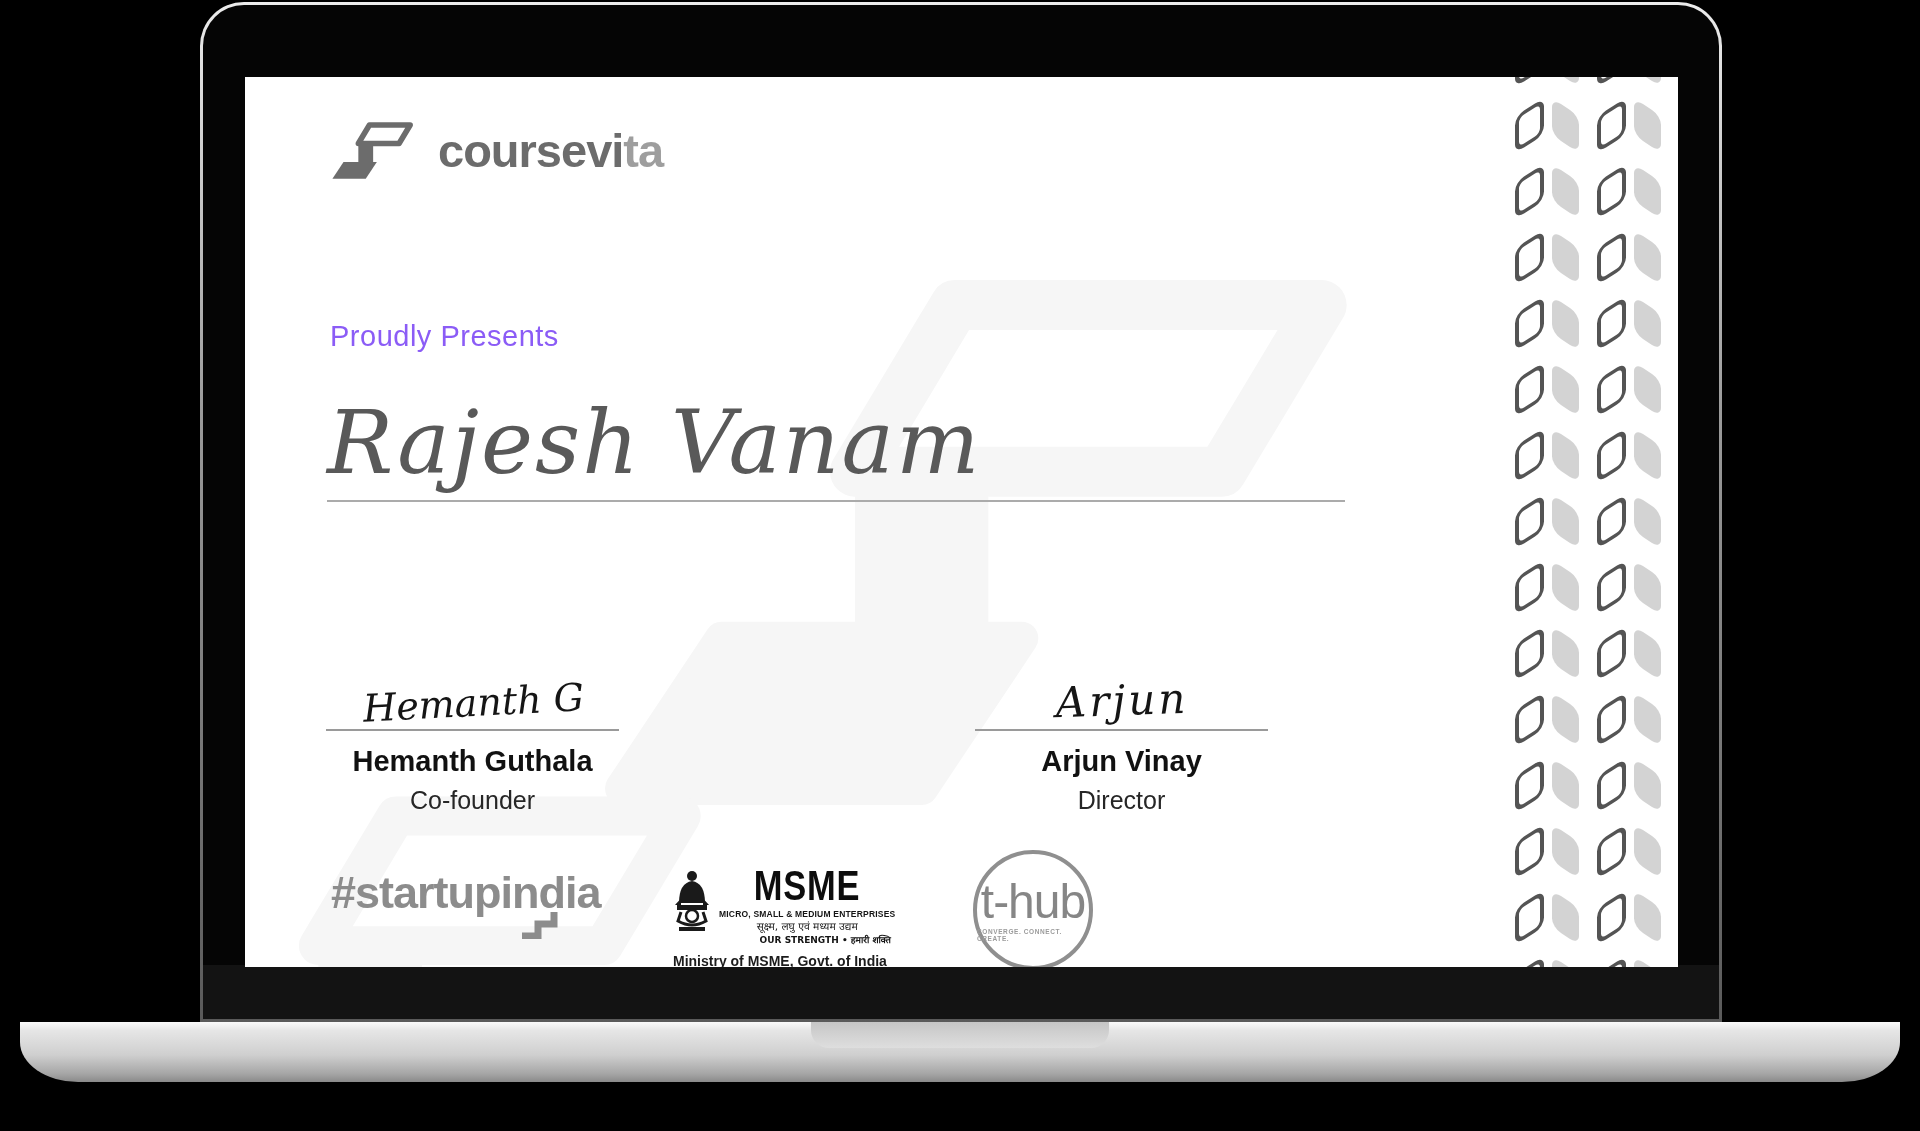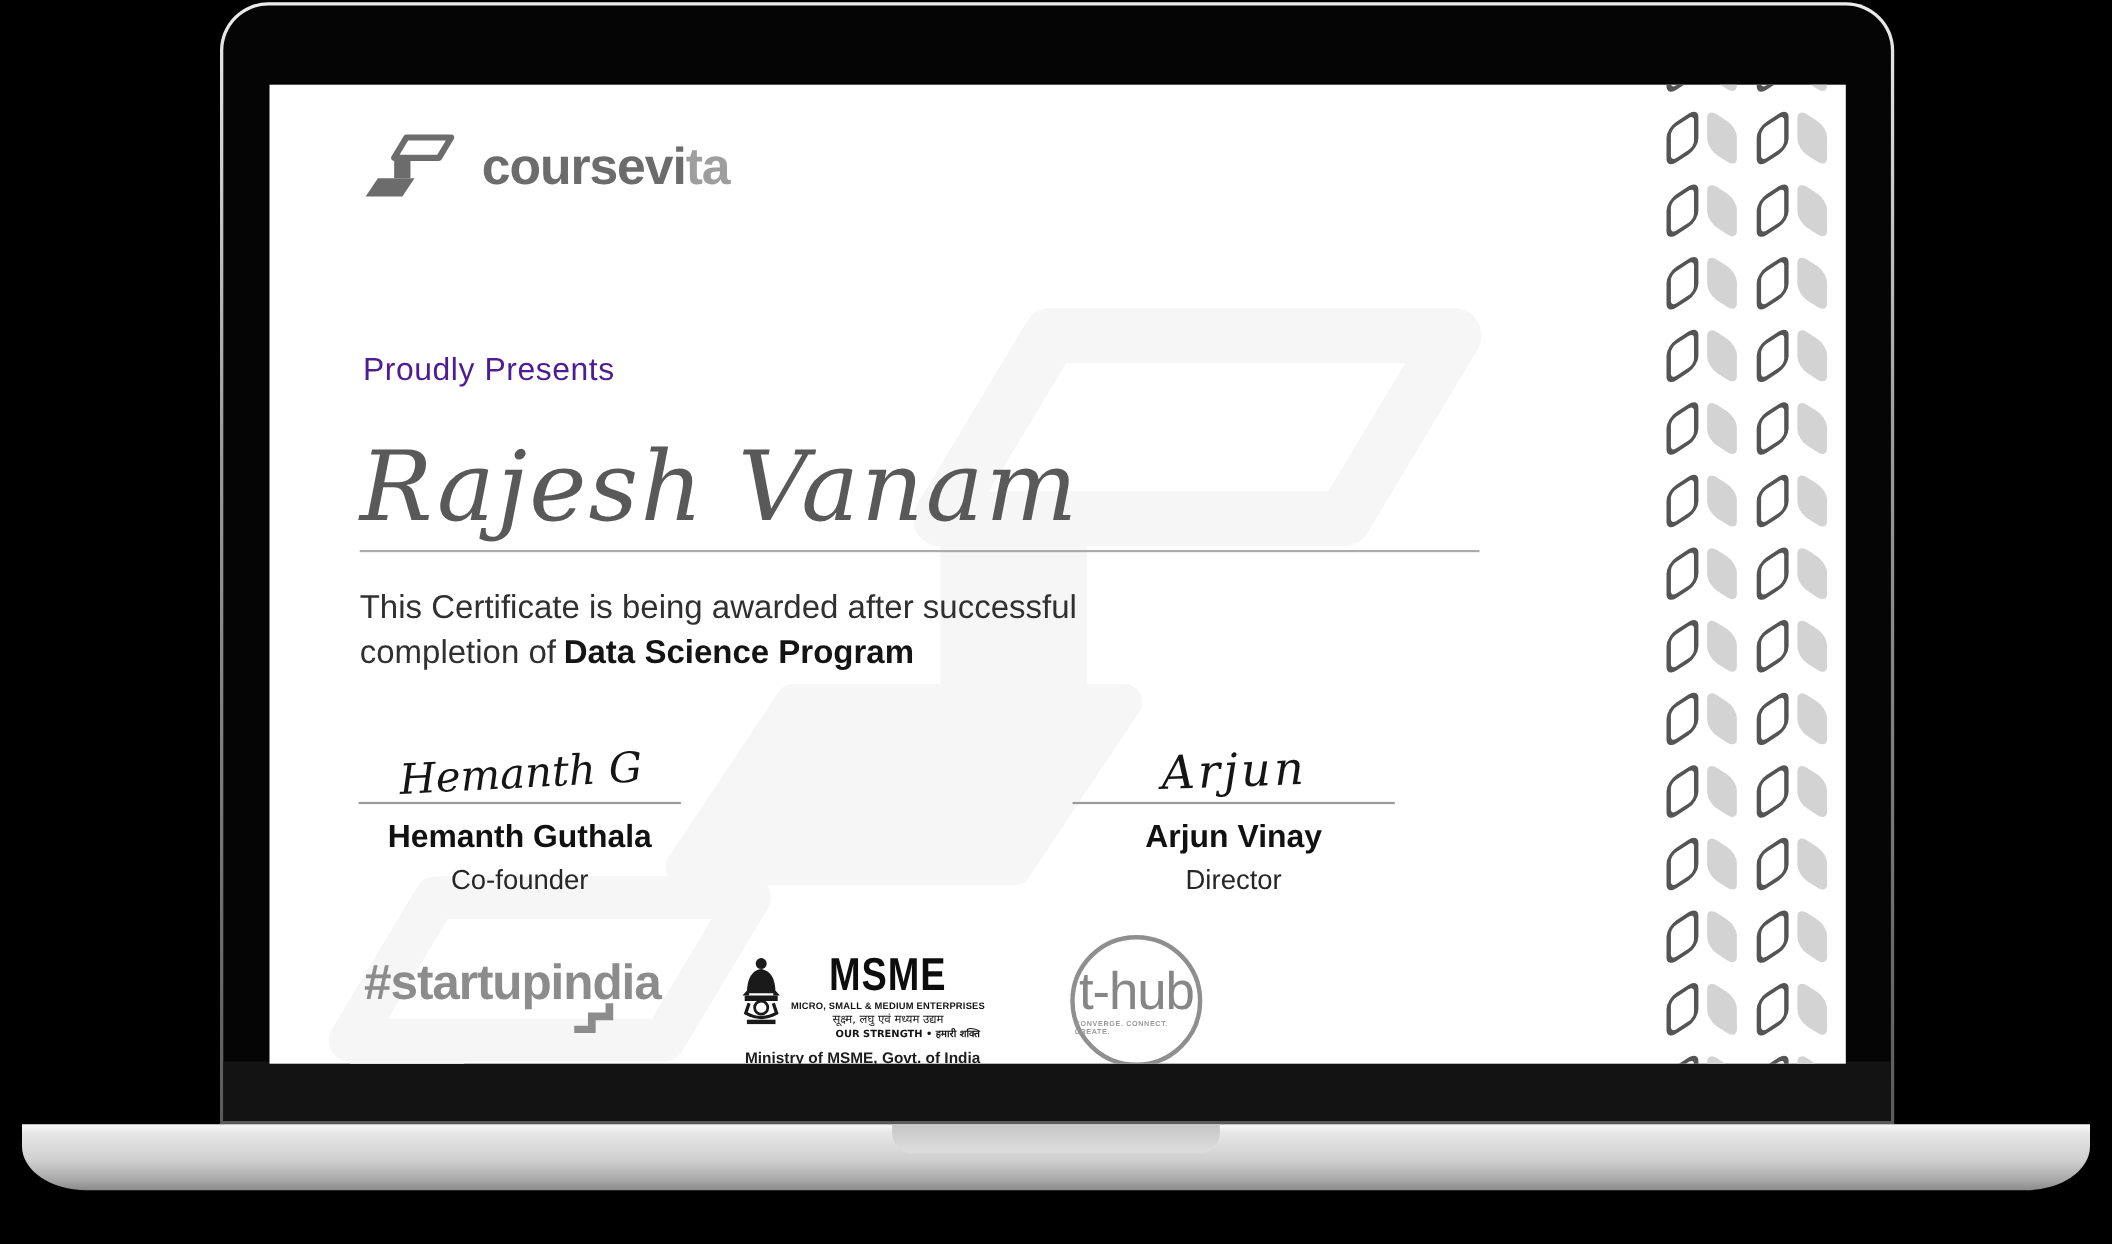--- a/index.html
+++ b/index.html
@@ -23,21 +23,21 @@
          background:linear-gradient(180deg,#c6c6c6,#dedede);}
   .floor-shadow{position:absolute;left:26px;top:1066px;width:1868px;height:60px;
          background:radial-gradient(ellipse 50% 55% at 50% 45%, rgba(0,0,0,.95), rgba(0,0,0,0) 72%);}
 
   
   .abs{position:absolute;}
   .brand{left:80px;top:42px;display:flex;align-items:center;gap:13px;z-index:3;}
   .brand-text{font-size:47px;font-weight:700;letter-spacing:-1px;color:#6c6c6c;line-height:1;}
   .brand-text .tail{color:#9e9e9e;}
   .title{left:81px;top:142px;font-size:61px;font-weight:500;color:#232323;letter-spacing:.5px;z-index:3;}
-  .subtitle{left:85px;top:243px;font-size:29px;color:#4c1d95;letter-spacing:.5px;z-index:3;}
+  .subtitle{left:85px;top:243px;font-size:29px;color:#8b5cf6;letter-spacing:.5px;z-index:3;}
   .recipient{left:82px;top:322px;font-family:"DejaVu Serif","Liberation Serif",serif;
              font-style:italic;font-size:88px;color:#595959;letter-spacing:2px;line-height:1;z-index:3;}
   .name-line{left:82px;top:423px;width:1018px;height:2px;background:#ababab;z-index:3;}
   .body-text{left:82px;top:455px;font-size:30px;line-height:41px;color:#303030;z-index:3;}
   .program{font-weight:bold;color:#141414;margin-left:7px;}
 
   .sig-block{top:568px;width:293px;text-align:center;z-index:3;}
   .sig-left{left:81px;}
   .sig-right{left:730px;}
   .sig-script{height:80px;display:flex;align-items:flex-end;justify-content:center;
@@ -46,21 +46,21 @@
   .sig-script.s1{font-size:38px;transform:rotate(-3deg);}
   .sig-script.s2{font-size:42px;transform:rotate(-2deg);letter-spacing:3px;}
   .sig-line{height:0;border-top:2px solid #9a9a9a;margin-top:4px;}
   .sig-name{margin-top:14px;font-size:29px;font-weight:bold;color:#111111;}
   .sig-role{margin-top:8px;font-size:25px;color:#262626;}
 
   
   .partner-startup{left:86px;top:790px;z-index:3;}
   .startup-text{font-size:45px;font-weight:700;letter-spacing:-1px;color:#8c8c8c;}
   .startup-steps{position:absolute;left:188px;top:42px;}
-  .partner-msme{left:428px;top:792px;z-index:3;text-align:center;}
+  .partner-msme{left:428px;top:792px;z-index:3;}
   .msme-row{display:flex;align-items:flex-start;gap:8px;}
   .msme-txt{display:flex;flex-direction:column;align-items:center;}
   .msme-wordmark{font-size:42px;font-weight:900;color:#0d0d0d;line-height:.8;
                  transform:scaleX(.82);letter-spacing:1px;}
   .msme-l1{margin-top:6px;font-size:8.5px;font-weight:bold;color:#141414;letter-spacing:.2px;}
   .msme-l2{font-family:"DejaVu Sans",sans-serif;font-size:10.5px;color:#1a1a1a;}
   .msme-l3{font-family:"DejaVu Sans",sans-serif;font-size:9px;font-weight:bold;color:#141414;margin-left:36px;}
   .msme-caption{margin-top:7px;font-size:14px;font-weight:bold;color:#1c1c1c;}
   .partner-thub{left:728px;top:773px;width:112px;height:112px;border:4px solid #8f8f8f;
                 border-radius:50%;display:flex;flex-direction:column;align-items:center;
@@ -263,24 +263,20 @@
             <polygon points="20,46 56,46 44,64 8,64" fill="#6c6c6c"></polygon>
           </svg>
           <div class="brand-text"><span>coursevi</span><span class="tail">ta</span></div>
         </div>
 
         <div class="abs subtitle">Proudly Presents</div>
 
         <div class="abs recipient">Rajesh Vanam</div>
         <div class="abs name-line"></div>
 
-        <div class="abs body-text">
-          <div>This Certificate is being awarded after successful</div>
-          <div><span>completion of</span><span class="program">Data Science Program</span></div>
-        </div>
 
         <div class="abs sig-block sig-left">
           <div class="sig-script s1">Hemanth G</div>
           <div class="sig-line"></div>
           <div class="sig-name">Hemanth Guthala</div>
           <div class="sig-role">Co-founder</div>
         </div>
         <div class="abs sig-block sig-right">
           <div class="sig-script s2">Arjun</div>
           <div class="sig-line"></div>

